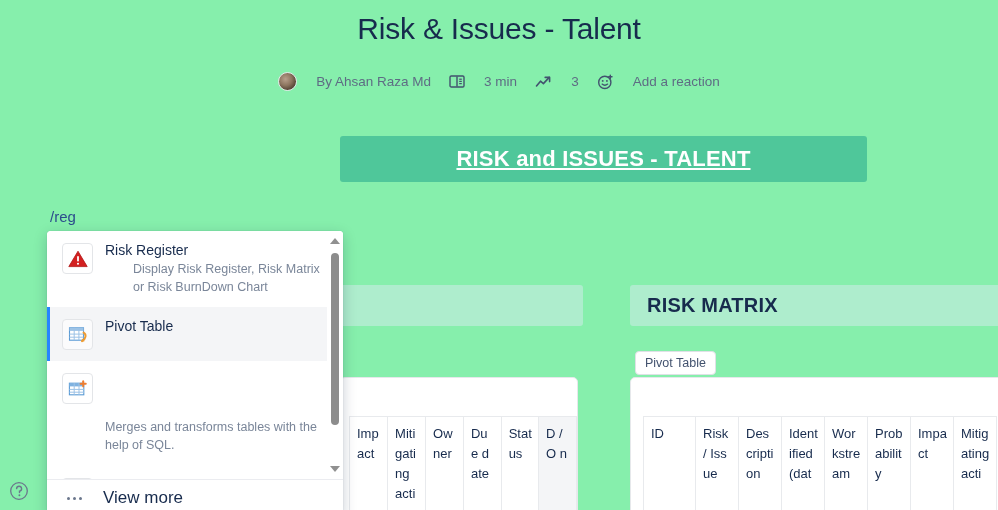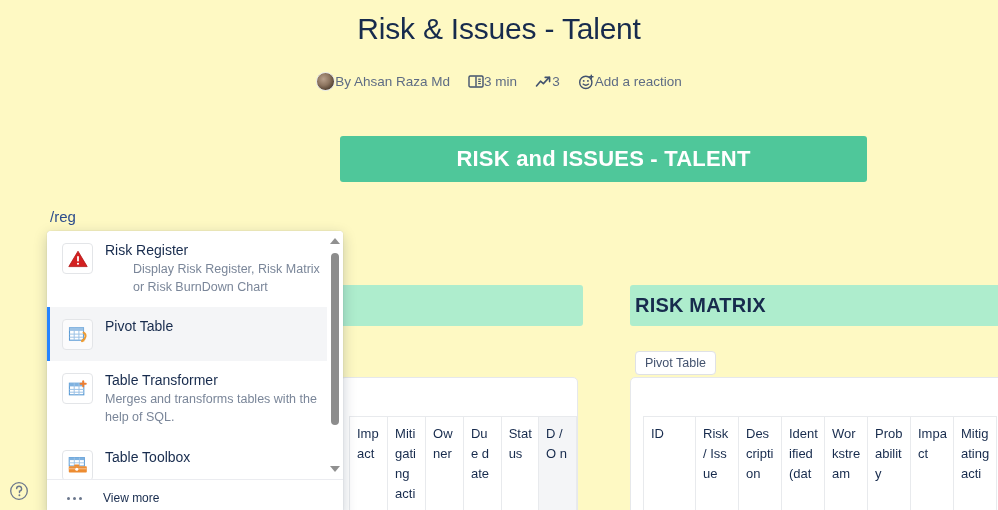--- a/index.html
+++ b/index.html
@@ -8,21 +8,21 @@
     width: 998px; height: 510px;
     overflow: hidden;
     background: #ffffff;
     font-family: "Liberation Sans", sans-serif;
     -webkit-font-smoothing: antialiased;
   }
   #page {
     position: relative;
     width: 998px;
     height: 510px;
-    background: #fef9c3;
+    background: #86efac;
     overflow: hidden;
   }
 
   
   .doc-title {
     position: absolute;
     left: 0; right: 0;
     top: 12px;
     text-align: center;
     font-size: 30px;
@@ -37,21 +37,21 @@
     display: flex;
     justify-content: center;
     align-items: center;
     gap: 0px;
     font-size: 13.5px;
     color: #5e6c84;
   }
   .meta-item {
     display: flex;
     align-items: center;
-    gap: 0;
+    gap: 19px;
     padding: 0 9px;
     white-space: nowrap;
     text-align: center;
   }
   .avatar {
     width: 19px; height: 19px;
     border-radius: 50%;
     background: radial-gradient(circle at 38% 36%, #b8a08c 0%, #8d7560 42%, #5c4a3a 70%, #47586b 100%);
     border: 1px solid #e5e7ea;
     flex: none;
@@ -69,35 +69,36 @@
     border-radius: 3px;
     display: flex;
     align-items: center;
     justify-content: center;
   }
   .banner-main-text {
     color: #ffffff;
     font-size: 22px;
     font-weight: bold;
     letter-spacing: 0.2px;
+    text-decoration: underline;
   }
 
   .panel-banner {
     position: absolute;
     height: 41px;
     background: #aeedcd;
     border-radius: 3px;
     display: flex;
     align-items: center;
   }
   .panel-banner-text {
     font-size: 20px;
     font-weight: bold;
     color: #172b4d;
-    padding-left: 5px;
+    padding-left: 17px;
     letter-spacing: 0.2px;
   }
   #banner-left  { left: 340px; top: 285px; width: 243px; }
   #banner-right { left: 630px; top: 285px; width: 390px; }
 
   
   .macro-chip {
     position: absolute;
     height: 24px;
     padding: 0 9px;
@@ -235,21 +236,21 @@
     gap: 3px;
     align-items: center;
     width: 22px;
   }
   .dots i {
     width: 3px; height: 3px;
     background: #6b778c;
     border-radius: 50%;
     display: block;
   }
-  .dd-footer-label { font-size: 12px; color: #172b4d; }
+  .dd-footer-label { font-size: 17px; color: #172b4d; }
 
   
   .dd-scroll {
     position: absolute;
     right: 0; top: 0;
     width: 16px;
     height: 248px;
     background: #ffffff;
   }
   .dd-scroll .arrow {
@@ -432,22 +433,21 @@
             <rect x="2.4" y="4.2" width="14.4" height="3.2" fill="#7fb2e0"></rect>
             <line x1="7.2" y1="4.2" x2="7.2" y2="15.8" stroke="#9dc3e6" stroke-width="1"></line>
             <line x1="12" y1="4.2" x2="12" y2="15.8" stroke="#9dc3e6" stroke-width="1"></line>
             <line x1="2.4" y1="10.4" x2="16.8" y2="10.4" stroke="#9dc3e6" stroke-width="1"></line>
             <line x1="2.4" y1="13.2" x2="16.8" y2="13.2" stroke="#9dc3e6" stroke-width="1"></line>
             <line x1="16.2" y1="2.2" x2="16.2" y2="7.4" stroke="#ed7d31" stroke-width="1.9" stroke-linecap="round"></line>
             <line x1="13.6" y1="4.8" x2="18.8" y2="4.8" stroke="#ed7d31" stroke-width="1.9" stroke-linecap="round"></line>
           </svg>
         </span>
         <span class="dd-text">
-          <span class="dd-title" style="display: block;">Table Transformer</span>
-          <span class="dd-desc" style="display: block;">Merges and transforms tables with the help of SQL.</span>
+          <span class="dd-desc" style="display: block; margin-top: 48px;">Merges and transforms tables with the help of SQL.</span>
         </span>
       </div>
 
       <div class="dd-item">
         <span class="dd-icon">
           <svg width="22" height="20" viewBox="0 0 22 20">
             <rect x="2.2" y="2.6" width="15.2" height="8.4" fill="#ffffff" stroke="#5b9bd5" stroke-width="1"></rect>
             <rect x="2.2" y="2.6" width="15.2" height="2.5" fill="#7fb2e0"></rect>
             <line x1="7.3" y1="2.6" x2="7.3" y2="11" stroke="#9dc3e6" stroke-width="0.9"></line>
             <line x1="12.4" y1="2.6" x2="12.4" y2="11" stroke="#9dc3e6" stroke-width="0.9"></line>

